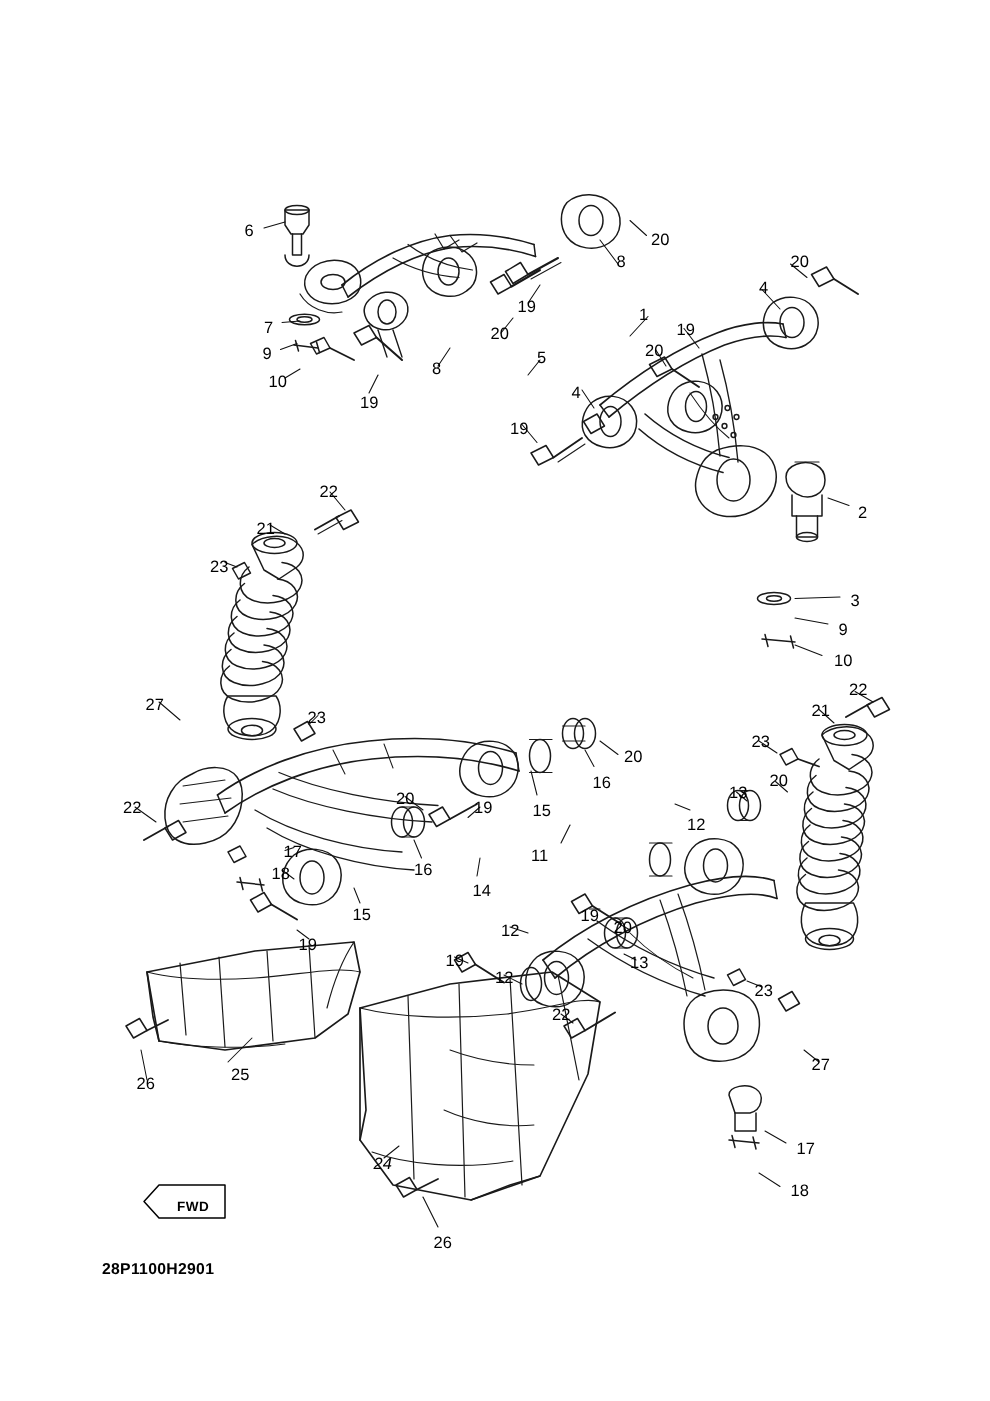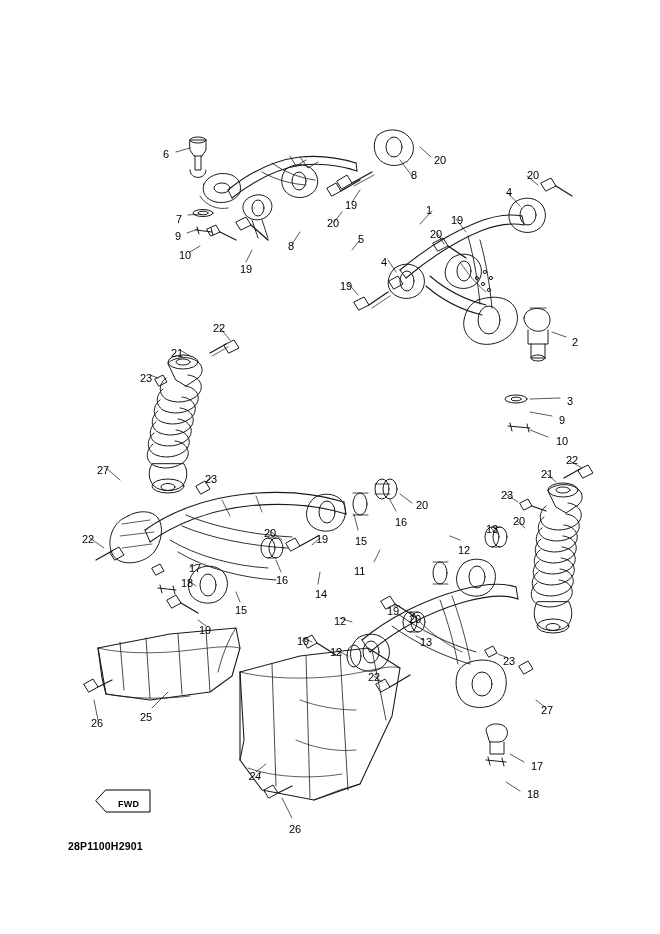--- a/index.html
+++ b/index.html
@@ -445,21 +445,21 @@
       <div class="callout" style="left: 387px; top: 606px;">19</div>
       <div class="callout" style="left: 409px; top: 614px;">20</div>
       <div class="callout" style="left: 235px; top: 605px;">15</div>
       <div class="callout" style="left: 420px; top: 637px;">13</div>
       <div class="callout" style="left: 199px; top: 625px;">19</div>
       <div class="callout" style="left: 297px; top: 636px;">19</div>
       <div class="callout" style="left: 330px; top: 647px;">12</div>
       <div class="callout" style="left: 503px; top: 656px;">23</div>
       <div class="callout" style="left: 368px; top: 672px;">22</div>
       <div class="callout" style="left: 91px; top: 718px;">26</div>
-      <div class="callout" style="left: 140px; top: 712px;">25</div>
+      <div class="callout" style="left: 154px; top: 712px;">25</div>
       <div class="callout" style="left: 541px; top: 705px;">27</div>
       <div class="callout" style="left: 531px; top: 761px;">17</div>
       <div class="callout" style="left: 249px; top: 771px; font-style: italic;">24</div>
       <div class="callout" style="left: 527px; top: 789px;">18</div>
       <div class="callout" style="left: 289px; top: 824px;">26</div>
     </div>
 
   <div id="fwd-label">FWD</div>
   <div id="part-number">28P1100H2901</div>
 </div>

